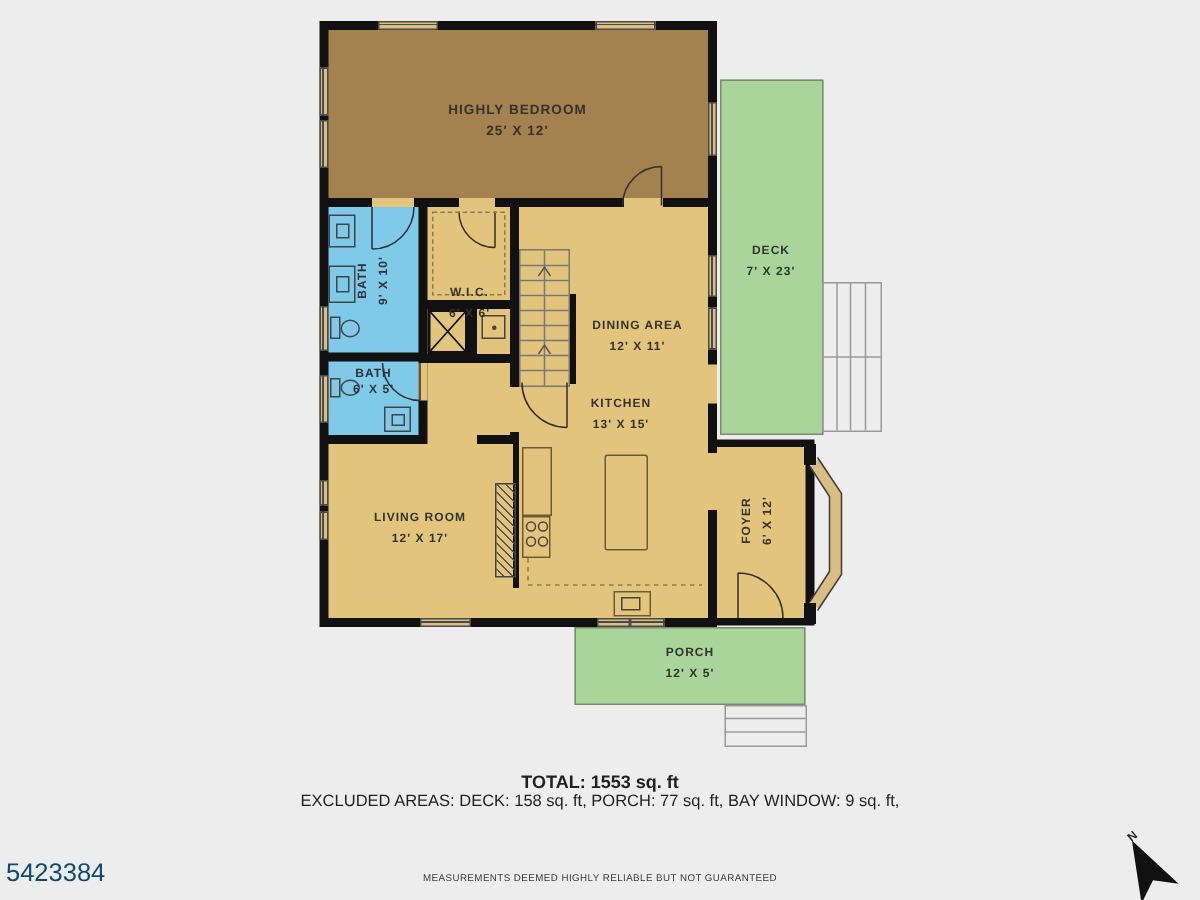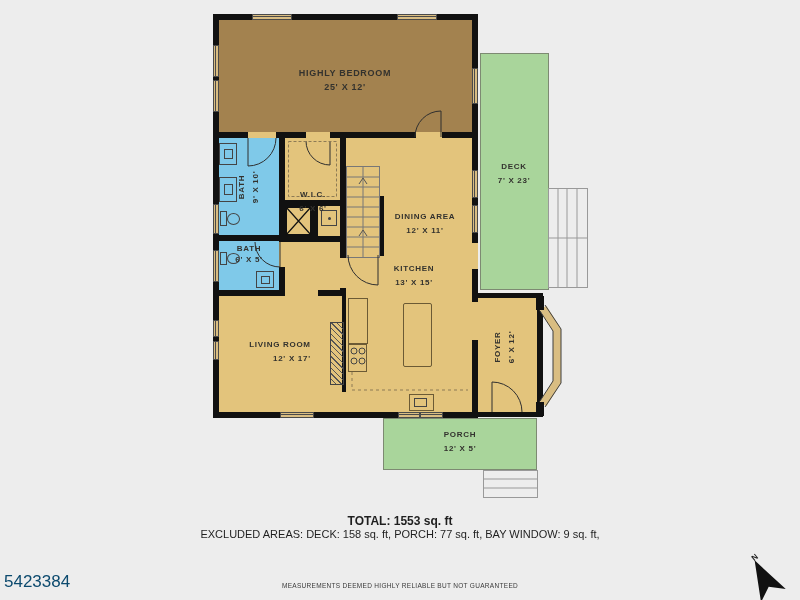--- a/index.html
+++ b/index.html
@@ -190,21 +190,21 @@
   <div>6' X 6'</div>
 </div>
 <div class="rlabel" style="left:425px;top:204px;margin-top:20px;">
   <div>DINING AREA</div>
   <div>12' X 11'</div>
 </div>
 <div class="rlabel" style="left:414px;top:276px;">
   <div>KITCHEN</div>
   <div>13' X 15'</div>
 </div>
-<div class="rlabel" style="left:280px;top:352px;text-align:right;">
+<div class="rlabel" style="left:280px;top:352px;">
   <div>LIVING ROOM</div>
   <div>12' X 17'</div>
 </div>
 <div class="rlabel vert" style="left:505px;top:347px;">
   <div>FOYER</div>
   <div>6' X 12'</div>
 </div>
 <div class="rlabel" style="left:514px;top:174px;">
   <div>DECK</div>
   <div>7' X 23'</div>

